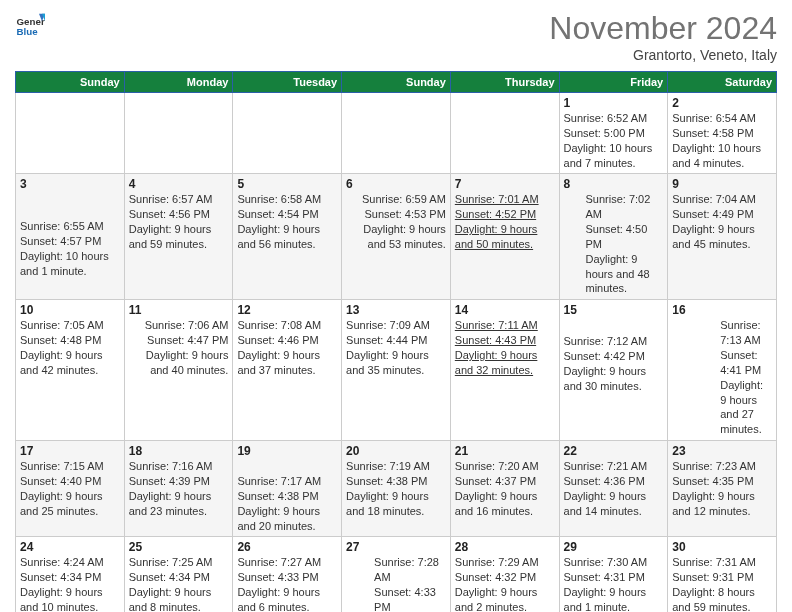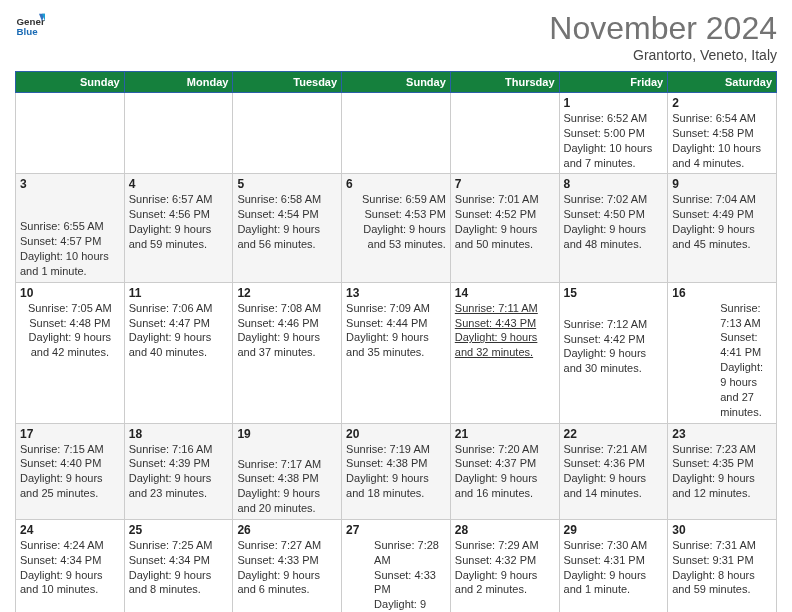--- a/index.html
+++ b/index.html
@@ -156,47 +156,47 @@
 Daylight: 9 hours and 56 minutes.</div>
           </td>
           <td>
             <span class="day-number">6</span>
             <div class="day-info" style="white-space: pre-line; text-align: right;">Sunrise: 6:59 AM
 Sunset: 4:53 PM
 Daylight: 9 hours and 53 minutes.</div>
           </td>
           <td>
             <span class="day-number">7</span>
-            <div class="day-info" style="white-space: pre-line;">Sunrise: 7:01 AM
+            <div class="day-info" style="white-space: pre-line; text-decoration: underline;">Sunrise: 7:01 AM
 Sunset: 4:52 PM
 Daylight: 9 hours and 50 minutes.</div>
           </td>
           <td>
             <span class="day-number">8</span>
-            <div class="day-info" style="white-space: pre-line;">Sunrise: 7:02 AM
+            <div class="day-info" style="white-space: pre-line; margin-left: 22px;">Sunrise: 7:02 AM
 Sunset: 4:50 PM
 Daylight: 9 hours and 48 minutes.</div>
           </td>
           <td>
             <span class="day-number">9</span>
             <div class="day-info" style="white-space: pre-line;">Sunrise: 7:04 AM
 Sunset: 4:49 PM
 Daylight: 9 hours and 45 minutes.</div>
           </td>
         </tr>
         <tr>
           <td>
             <span class="day-number">10</span>
-            <div class="day-info" style="white-space: pre-line; text-align: center;">Sunrise: 7:05 AM
+            <div class="day-info" style="white-space: pre-line;">Sunrise: 7:05 AM
 Sunset: 4:48 PM
 Daylight: 9 hours and 42 minutes.</div>
           </td>
           <td>
             <span class="day-number">11</span>
-            <div class="day-info" style="white-space: pre-line;">Sunrise: 7:06 AM
+            <div class="day-info" style="white-space: pre-line; text-align: right;">Sunrise: 7:06 AM
 Sunset: 4:47 PM
 Daylight: 9 hours and 40 minutes.</div>
           </td>
           <td>
             <span class="day-number">12</span>
             <div class="day-info" style="white-space: pre-line;">Sunrise: 7:08 AM
 Sunset: 4:46 PM
 Daylight: 9 hours and 37 minutes.</div>
           </td>
           <td>

